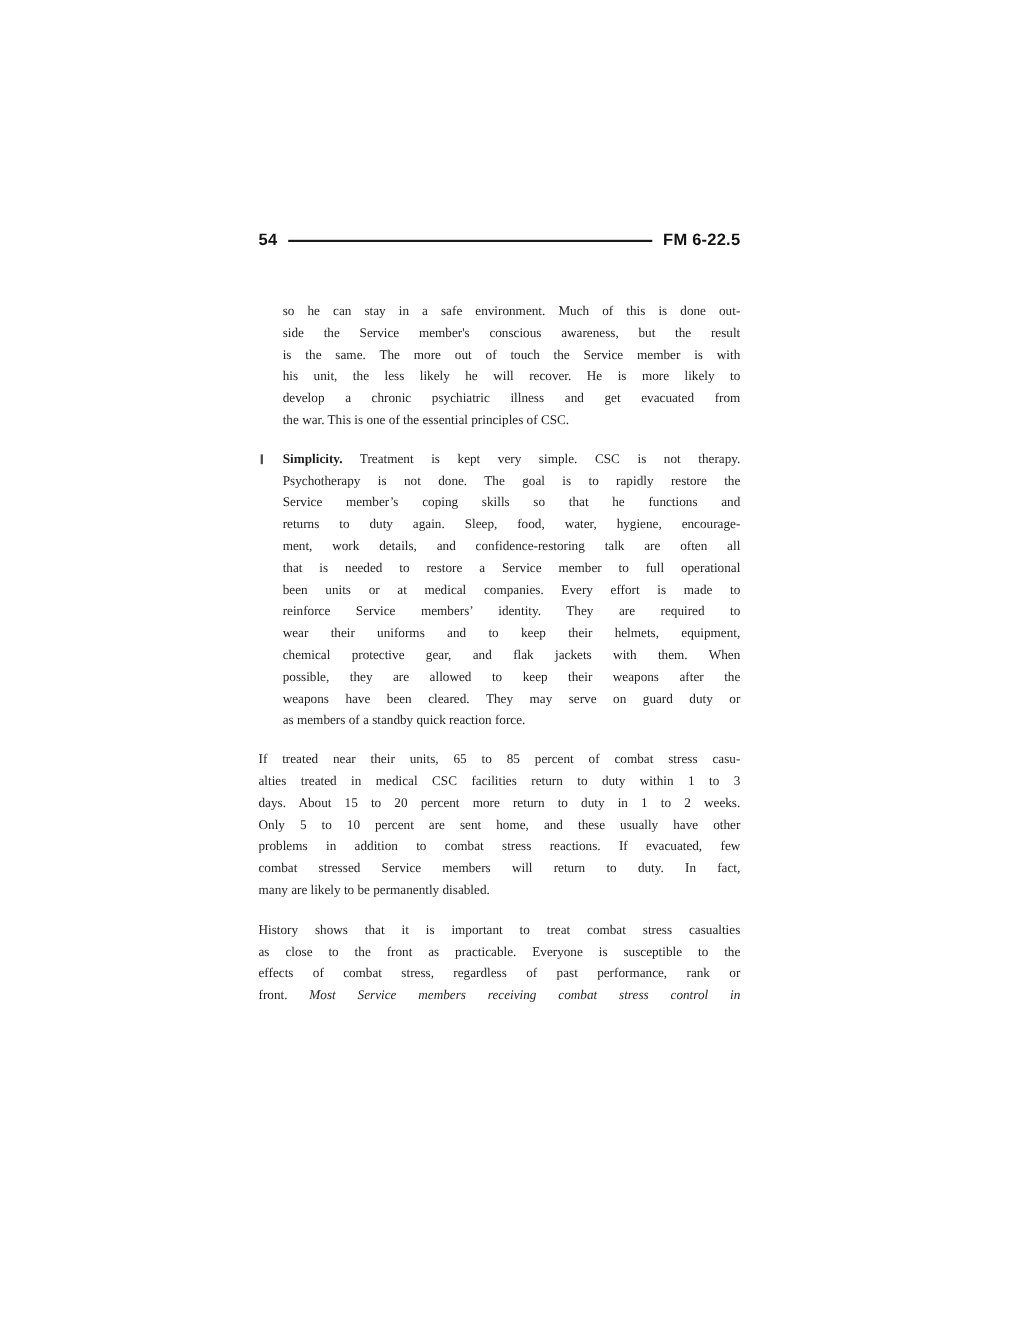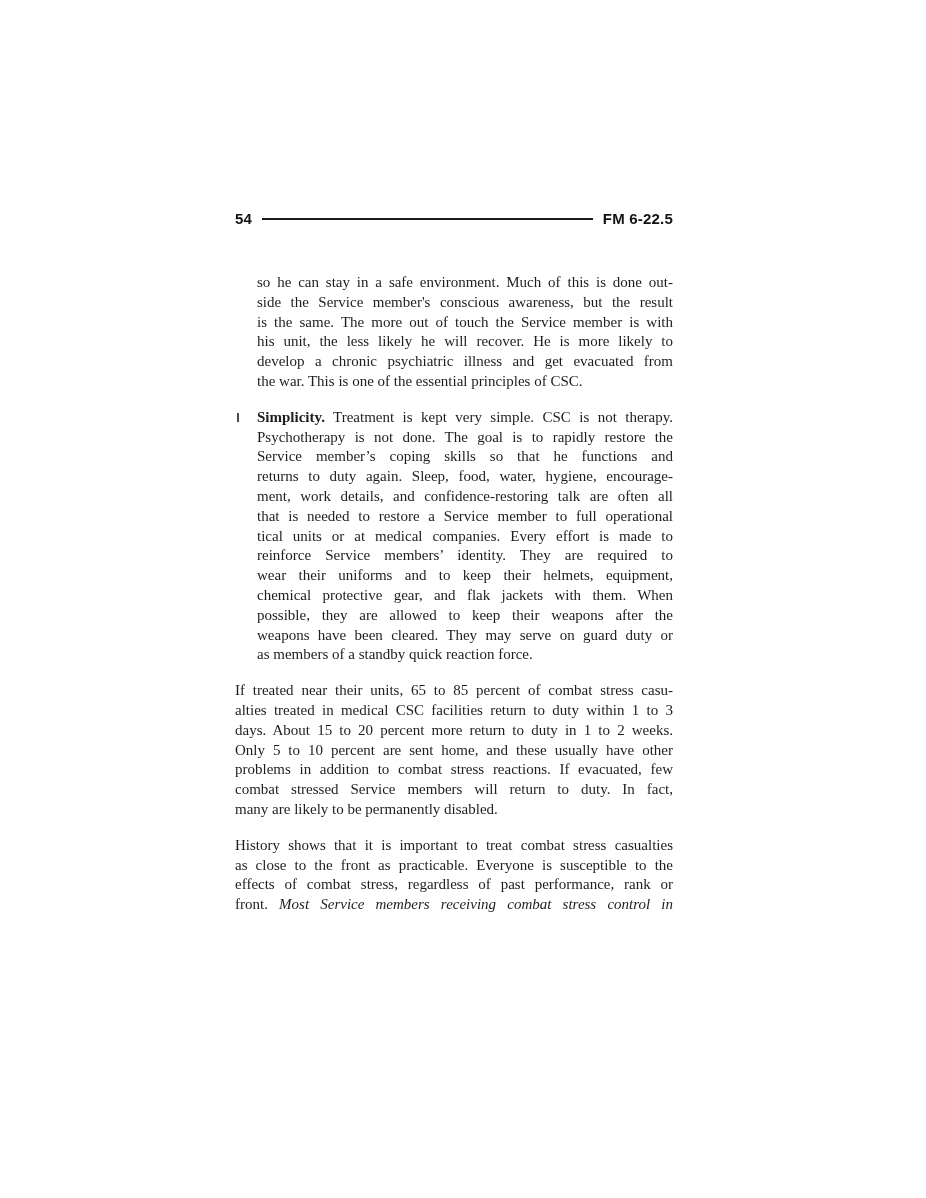--- a/index.html
+++ b/index.html
@@ -28,21 +28,21 @@
     flex: 1;
     height: 2px;
     background: #1a1a1a;
     margin: 0 10px;
   }
   .page-body {
     position: absolute;
     left: 235px;
     top: 273px;
     width: 438px;
-    font-size: 15px;
+    font-size: 12px;
     line-height: 19.8px;
     color: #1d1d1d;
   }
   .para { margin-bottom: 16px; }
   .para:last-child { margin-bottom: 0; }
   .para.indent { margin-left: 22px; }
   .para.bullet { position: relative; }
   .bullet-marker {
     position: absolute;
     left: -20px;
@@ -80,21 +80,21 @@
       <div class="line last"><span>the war. This is one of the essential principles of CSC.</span></div>
     </div>
     <div class="para indent bullet">
       <span class="bullet-marker"></span>
       <div class="line"><span class="seg-bold">Simplicity.</span><span> Treatment is kept very simple. CSC is not therapy.</span></div>
       <div class="line"><span>Psychotherapy is not done. The goal is to rapidly restore the</span></div>
       <div class="line"><span>Service member’s coping skills so that he functions and</span></div>
       <div class="line"><span>returns to duty again. Sleep, food, water, hygiene, encourage-</span></div>
       <div class="line"><span>ment, work details, and confidence-restoring talk are often all</span></div>
       <div class="line"><span>that is needed to restore a Service member to full operational</span></div>
-      <div class="line"><span>tical units or at medical companies. Every effort is made to</span></div>
+      <div class="line"><span>been units or at medical companies. Every effort is made to</span></div>
       <div class="line"><span>reinforce Service members’ identity. They are required to</span></div>
       <div class="line"><span>wear their uniforms and to keep their helmets, equipment,</span></div>
       <div class="line"><span>chemical protective gear, and flak jackets with them. When</span></div>
       <div class="line"><span>possible, they are allowed to keep their weapons after the</span></div>
       <div class="line"><span>weapons have been cleared. They may serve on guard duty or</span></div>
       <div class="line last"><span>as members of a standby quick reaction force.</span></div>
     </div>
     <div class="para">
       <div class="line"><span>If treated near their units, 65 to 85 percent of combat stress casu-</span></div>
       <div class="line"><span>alties treated in medical CSC facilities return to duty within 1 to 3</span></div>

